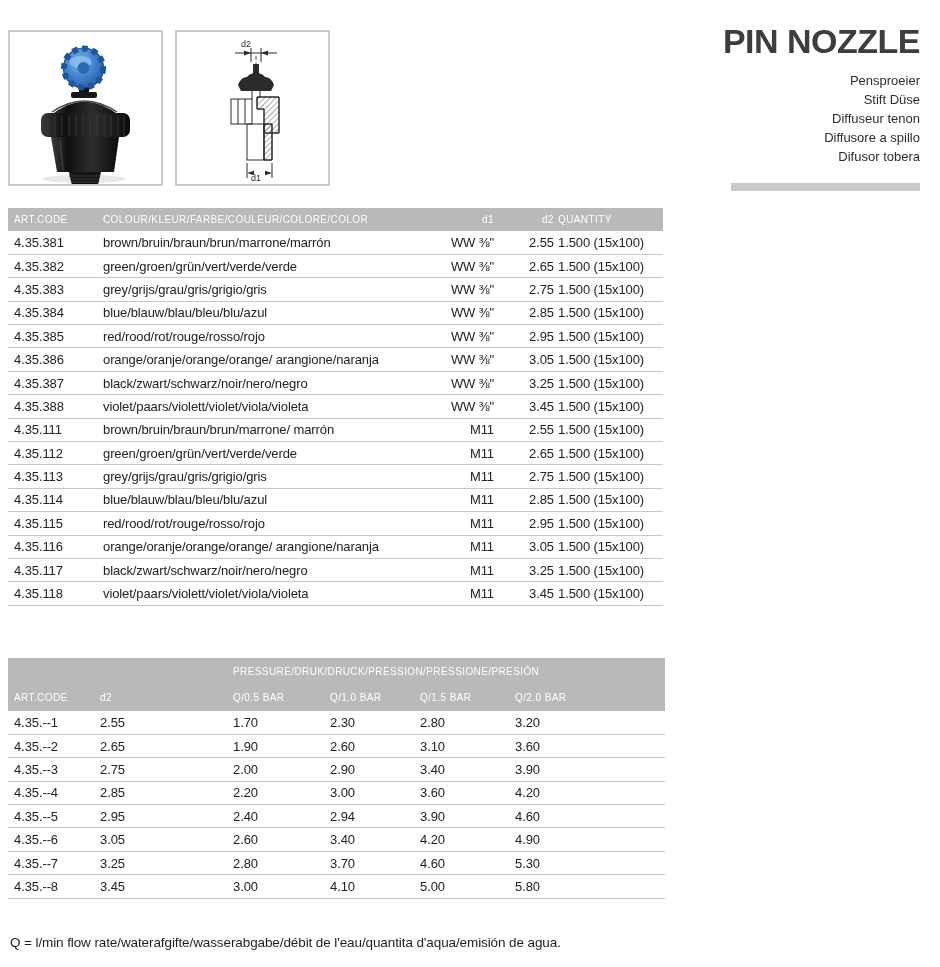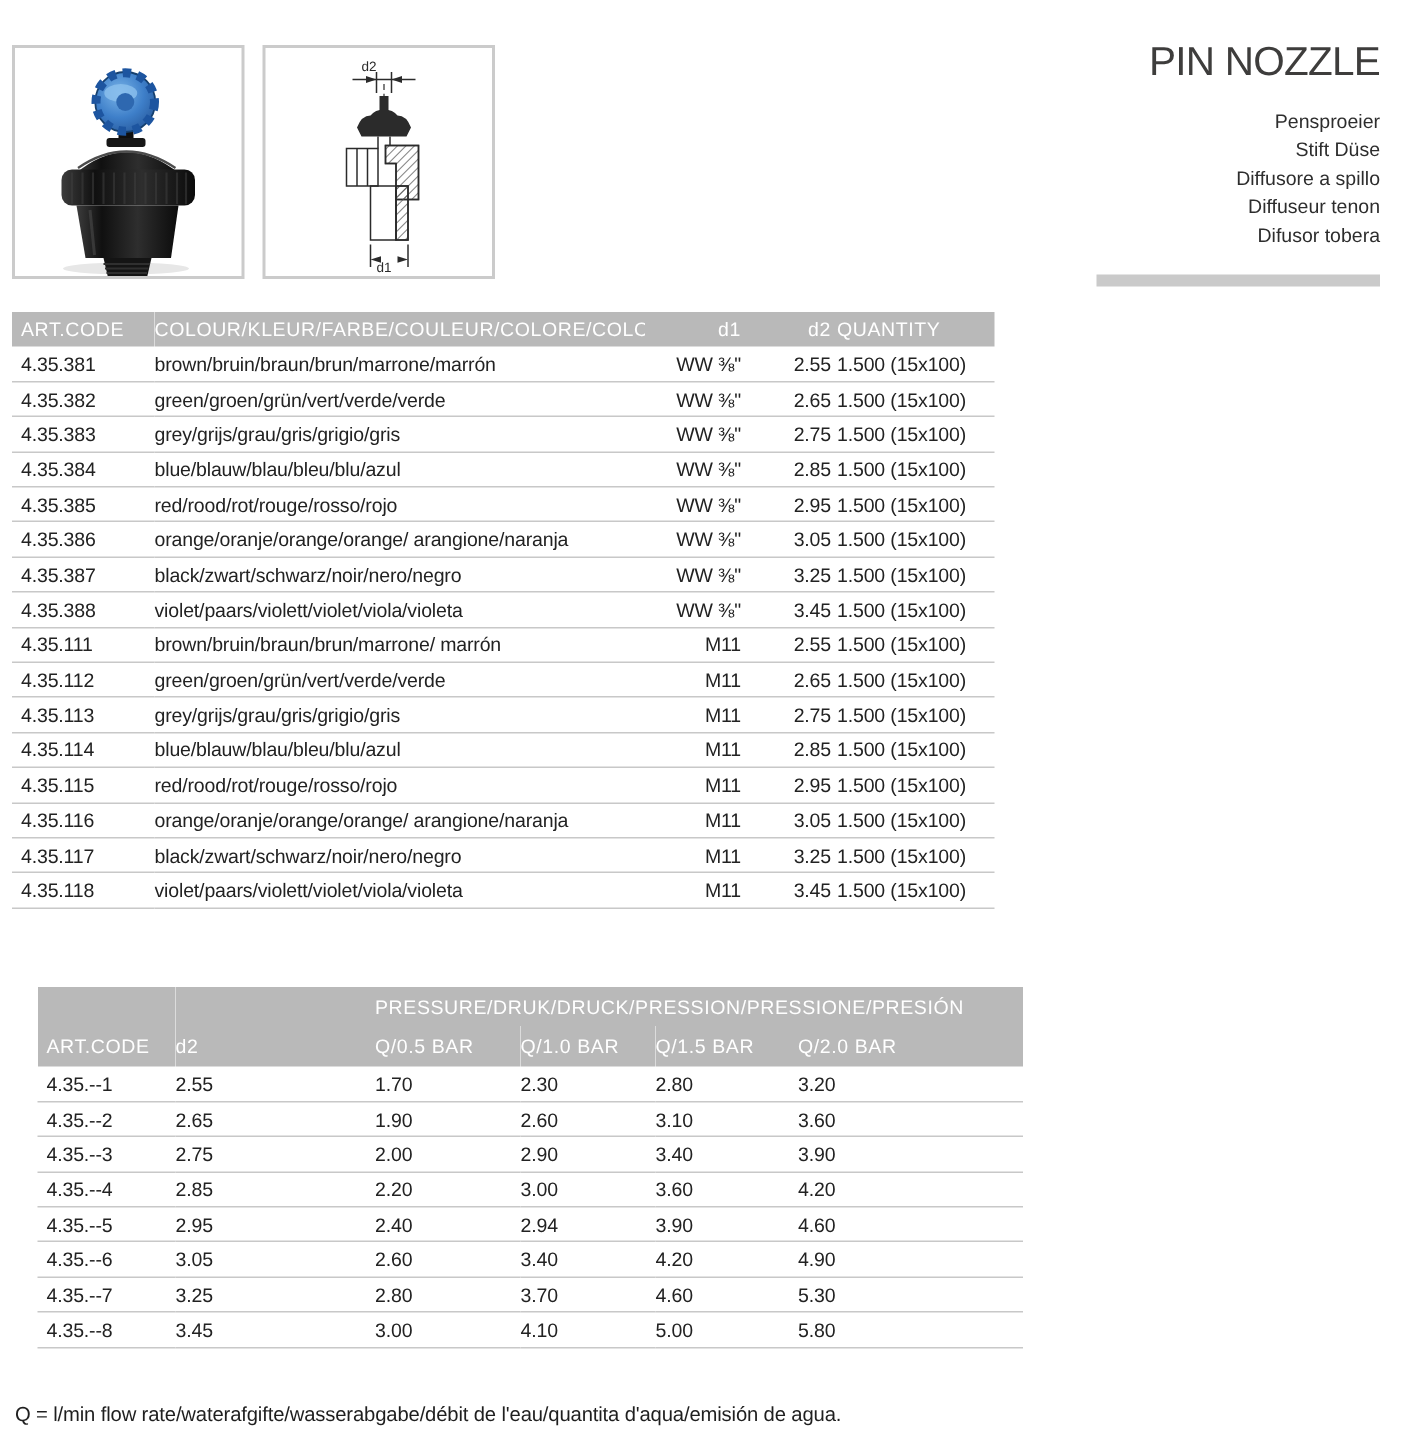--- a/index.html
+++ b/index.html
@@ -7,33 +7,33 @@
   .page { position:relative; width:940px; height:967px; background:#ffffff; overflow:hidden; }
 
   
   .img-box { position:absolute; top:30px; width:155px; height:156px; border:2px solid #cbcbcb; background:#fff; }
   .photo-box { left:8px; }
   .draw-box  { left:175px; }
   .img-box svg { width:100%; height:100%; display:block; }
 
   
   .title-block { position:absolute; top:24px; left:600px; width:320px; text-align:right; }
-  .product-title { font-size:27px; font-weight:normal; color:#3e3d3c; letter-spacing:-0.5px; line-height:34px; }
+  .product-title { font-size:34px; font-weight:bold; color:#3e3d3c; letter-spacing:-0.5px; line-height:34px; }
   .subtitles { margin-top:13px; }
   .subtitle { font-size:13px; line-height:19px; color:#2d2d2d; }
   .accent-bar { position:absolute; left:731px; top:183px; width:189px; height:8px; background:#cacaca; }
 
   
   table { border-collapse:collapse; table-layout:fixed; }
   th, td { font-weight:normal; overflow:hidden; white-space:nowrap; }
 
   .tbl1 { position:absolute; left:8px; top:208px; width:655px; }
-  .tbl2 { position:absolute; left:25px; top:658px; width:657px; }
-
-  thead th { background:#b9b9b9; color:#ffffff; font-size:13px; letter-spacing:0.4px; text-align:left; }
+  .tbl2 { position:absolute; left:8px; top:658px; width:657px; }
+
+  thead th { background:#b9b9b9; color:#ffffff; font-size:10px; letter-spacing:0.4px; text-align:left; }
   .tbl1 thead th { height:23px; }
   .tbl2 thead th { height:27px; }
   .tbl2 thead .grp-row th { height:26px; }
 
   tbody td { font-size:13px; color:#222222; letter-spacing:-0.1px; height:23.4px; border-bottom:1px solid #c8c8c8; background:#fff; }
 
   .tbl1 .c1 { padding-left:6px; }
   .tbl1 .c3, .tbl1 .c4 { text-align:right; padding-right:4px; }
   .tbl1 .c5 { padding-right:2px; }
 
@@ -135,22 +135,22 @@
         <text x="74" y="149" font-size="9" fill="#2b2b2b" stroke="none">d1</text>
       </g>
     </svg>
   </div>
 
   <div class="title-block">
     <div class="product-title">PIN NOZZLE</div>
     <div class="subtitles">
         <div class="subtitle">Pensproeier</div>
         <div class="subtitle">Stift Düse</div>
+        <div class="subtitle">Diffuseur tenon</div>
         <div class="subtitle">Diffusore a spillo</div>
-        <div class="subtitle">Diffuseur tenon</div>
         <div class="subtitle">Difusor tobera</div>
       </div>
   </div>
   <div class="accent-bar"></div>
 
   <table class="tbl1">
     <colgroup>
         <col style="width:95px">
         <col style="width:327px">
         <col style="width:68px">

